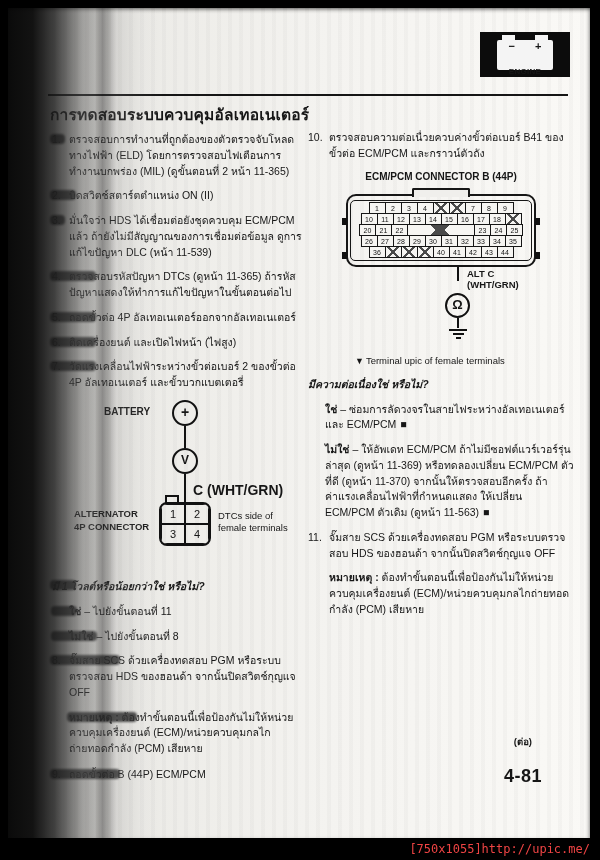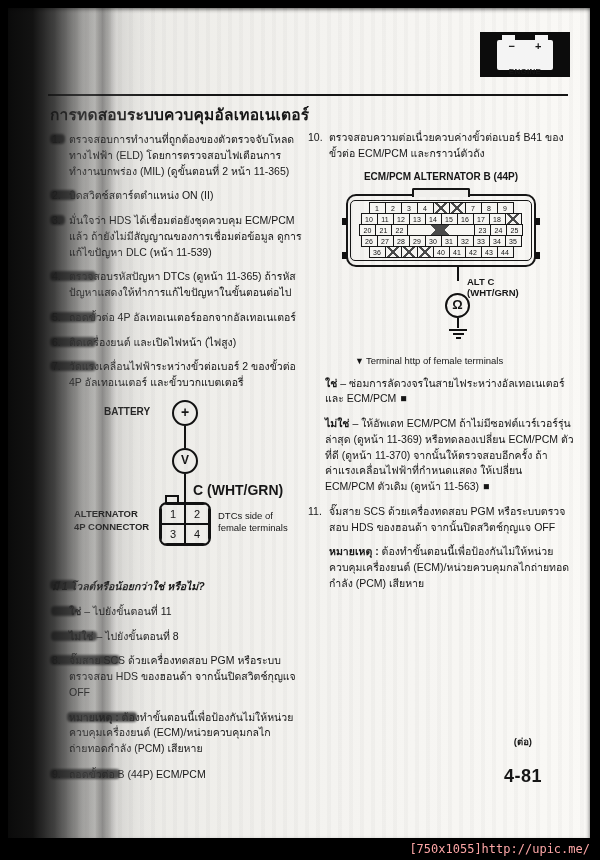--- a/index.html
+++ b/index.html
@@ -86,36 +86,36 @@
   .ccell{ height:12px; border:1px solid #161616; margin:-0.5px; font-size:7px; line-height:11px;
     text-align:center; flex:0 0 auto; background:#f6f5f2; color:#111; }
   .hatch{ background-image:
       linear-gradient(45deg, transparent 43%, #4a4a4a 43%, #4a4a4a 55%, transparent 55%),
       linear-gradient(135deg, transparent 43%, #4a4a4a 43%, #4a4a4a 55%, transparent 55%); }
   .bump{ position:absolute; width:5px; height:7px; background:#111; }
   .bump.bl1{ left:-6px; top:22px; } .bump.bl2{ left:-6px; top:56px; }
   .bump.br1{ right:-6px; top:22px; } .bump.br2{ right:-6px; top:56px; }
   .meter-stack{ position:relative; height:86px; }
   .m-wire1{ position:absolute; left:116px; top:0; width:1.6px; height:14px; background:#111; }
-  .m-altlabel{ position:absolute; left:126px; top:9px; font-weight:bold; font-size:9.5px; line-height:1.25; }
+  .m-altlabel{ position:absolute; left:126px; top:1px; font-weight:bold; font-size:9.5px; line-height:1.25; }
   .m-circle{ position:absolute; left:104px; top:26px; width:25px; height:25px; border:2.5px solid #111;
     border-radius:50%; text-align:center; font-size:13px; font-weight:bold; line-height:20px; }
   .m-wire2{ position:absolute; left:116px; top:51px; width:1.6px; height:10px; background:#111; }
   .gnd{ position:absolute; left:108px; top:62px; width:18px; }
   .gnd i{ display:block; background:#111; height:2px; margin:0 auto 2px auto; }
   .gnd .g1{ width:18px; } .gnd .g2{ width:11px; } .gnd .g3{ width:5px; }
   .terminal-note{ font-size:9.5px; margin:2px 0 10px 14px; }
   .terminal-note .arr{ font-size:9px; margin-right:2px; }
   
   .cont-label{ position:absolute; right:58px; top:726px; font-size:9.5px; font-weight:bold; z-index:2; }
   .page-num{ position:absolute; right:48px; top:758px; font-size:18px; font-weight:bold; letter-spacing:.5px; z-index:2; }
   
   .watermark-bar{ position:absolute; left:0; bottom:0; width:600px; height:22px; background:#000;
     display:flex; align-items:center; justify-content:flex-end; padding-right:10px; }
-  .watermark-bar span{ color:#fca5a5; font-size:12px; font-family:"DejaVu Sans Mono",monospace; }
+  .watermark-bar span{ color:#ef4444; font-size:12px; font-family:"DejaVu Sans Mono",monospace; }
 </style>
 </head>
 <body>
 
 <div class="page">
   <div class="streaks"></div>
 
   <div class="engine-badge">
     <div class="batt">
       <div class="batt-signs">
@@ -220,21 +220,21 @@
       <span class="txt">ถอดขั้วต่อ B (44P) ECM/PCM</span>
     </div>
   </div>
 
   <div class="col-right">
     <div class="step">
       <span class="num" style="flex-basis:21px">10.</span>
       <span class="txt">ตรวจสอบความต่อเนื่วยควบค่างขั้วต่อเบอร์ B41 ของขั้วต่อ ECM/PCM และกราวน์ตัวถัง</span>
     </div>
 
-    <div class="conn-title">ECM/PCM ALTERNATOR B (44P)</div>
+    <div class="conn-title">ECM/PCM CONNECTOR B (44P)</div>
 
     <div class="connector">
       <div class="conn-outer">
         <div class="conn-tab"></div>
         <span class="bump bl1"></span>
         <span class="bump bl2"></span>
         <span class="bump br1"></span>
         <span class="bump br2"></span>
         <div class="conn-inner">
           <div id="conn-grid">
@@ -304,24 +304,27 @@
         </div>
         <div class="m-circle">Ω</div>
         <div class="m-wire2"></div>
         <div class="gnd">
             <i class="g1"></i>
             <i class="g2"></i>
             <i class="g3"></i>
           </div>
       </div>
       <div class="terminal-note">
-        <span class="arr">▼</span><span>Terminal http of female terminals</span>
-      </div>
-    </div>
-
+        <span class="arr">▼</span><span>Terminal upic of female terminals</span>
+      </div>
+    </div>
+
+    <p class="question">
+      <span>มีความต่อเนื่องใช่ หรือไม่?</span>
+    </p>
     <div class="ans">
       <b class="lead">ใช่</b>
       <span>– ซ่อมการลัดวงจรในสายไฟระหว่างอัลเทอเนเตอร์และ ECM/PCM</span><span class="sq">■</span>
     </div>
     <div class="ans">
       <b class="lead">ไม่ใช่</b>
       <span>– ให้อัพเดท ECM/PCM ถ้าไม่มีซอฟต์แวร์เวอร์รุ่นล่าสุด (ดูหน้า 11-369) หรือทดลองเปลี่ยน ECM/PCM ตัวที่ดี (ดูหน้า 11-370) จากนั้นให้ตรวจสอบอีกครั้ง ถ้าค่าแรงเคลื่อนไฟฟ้าที่กำหนดแสดง ให้เปลี่ยน ECM/PCM ตัวเดิม (ดูหน้า 11-563)</span><span class="sq">■</span>
     </div>
     <div class="step">
       <span class="num" style="flex-basis:21px">11.</span>

